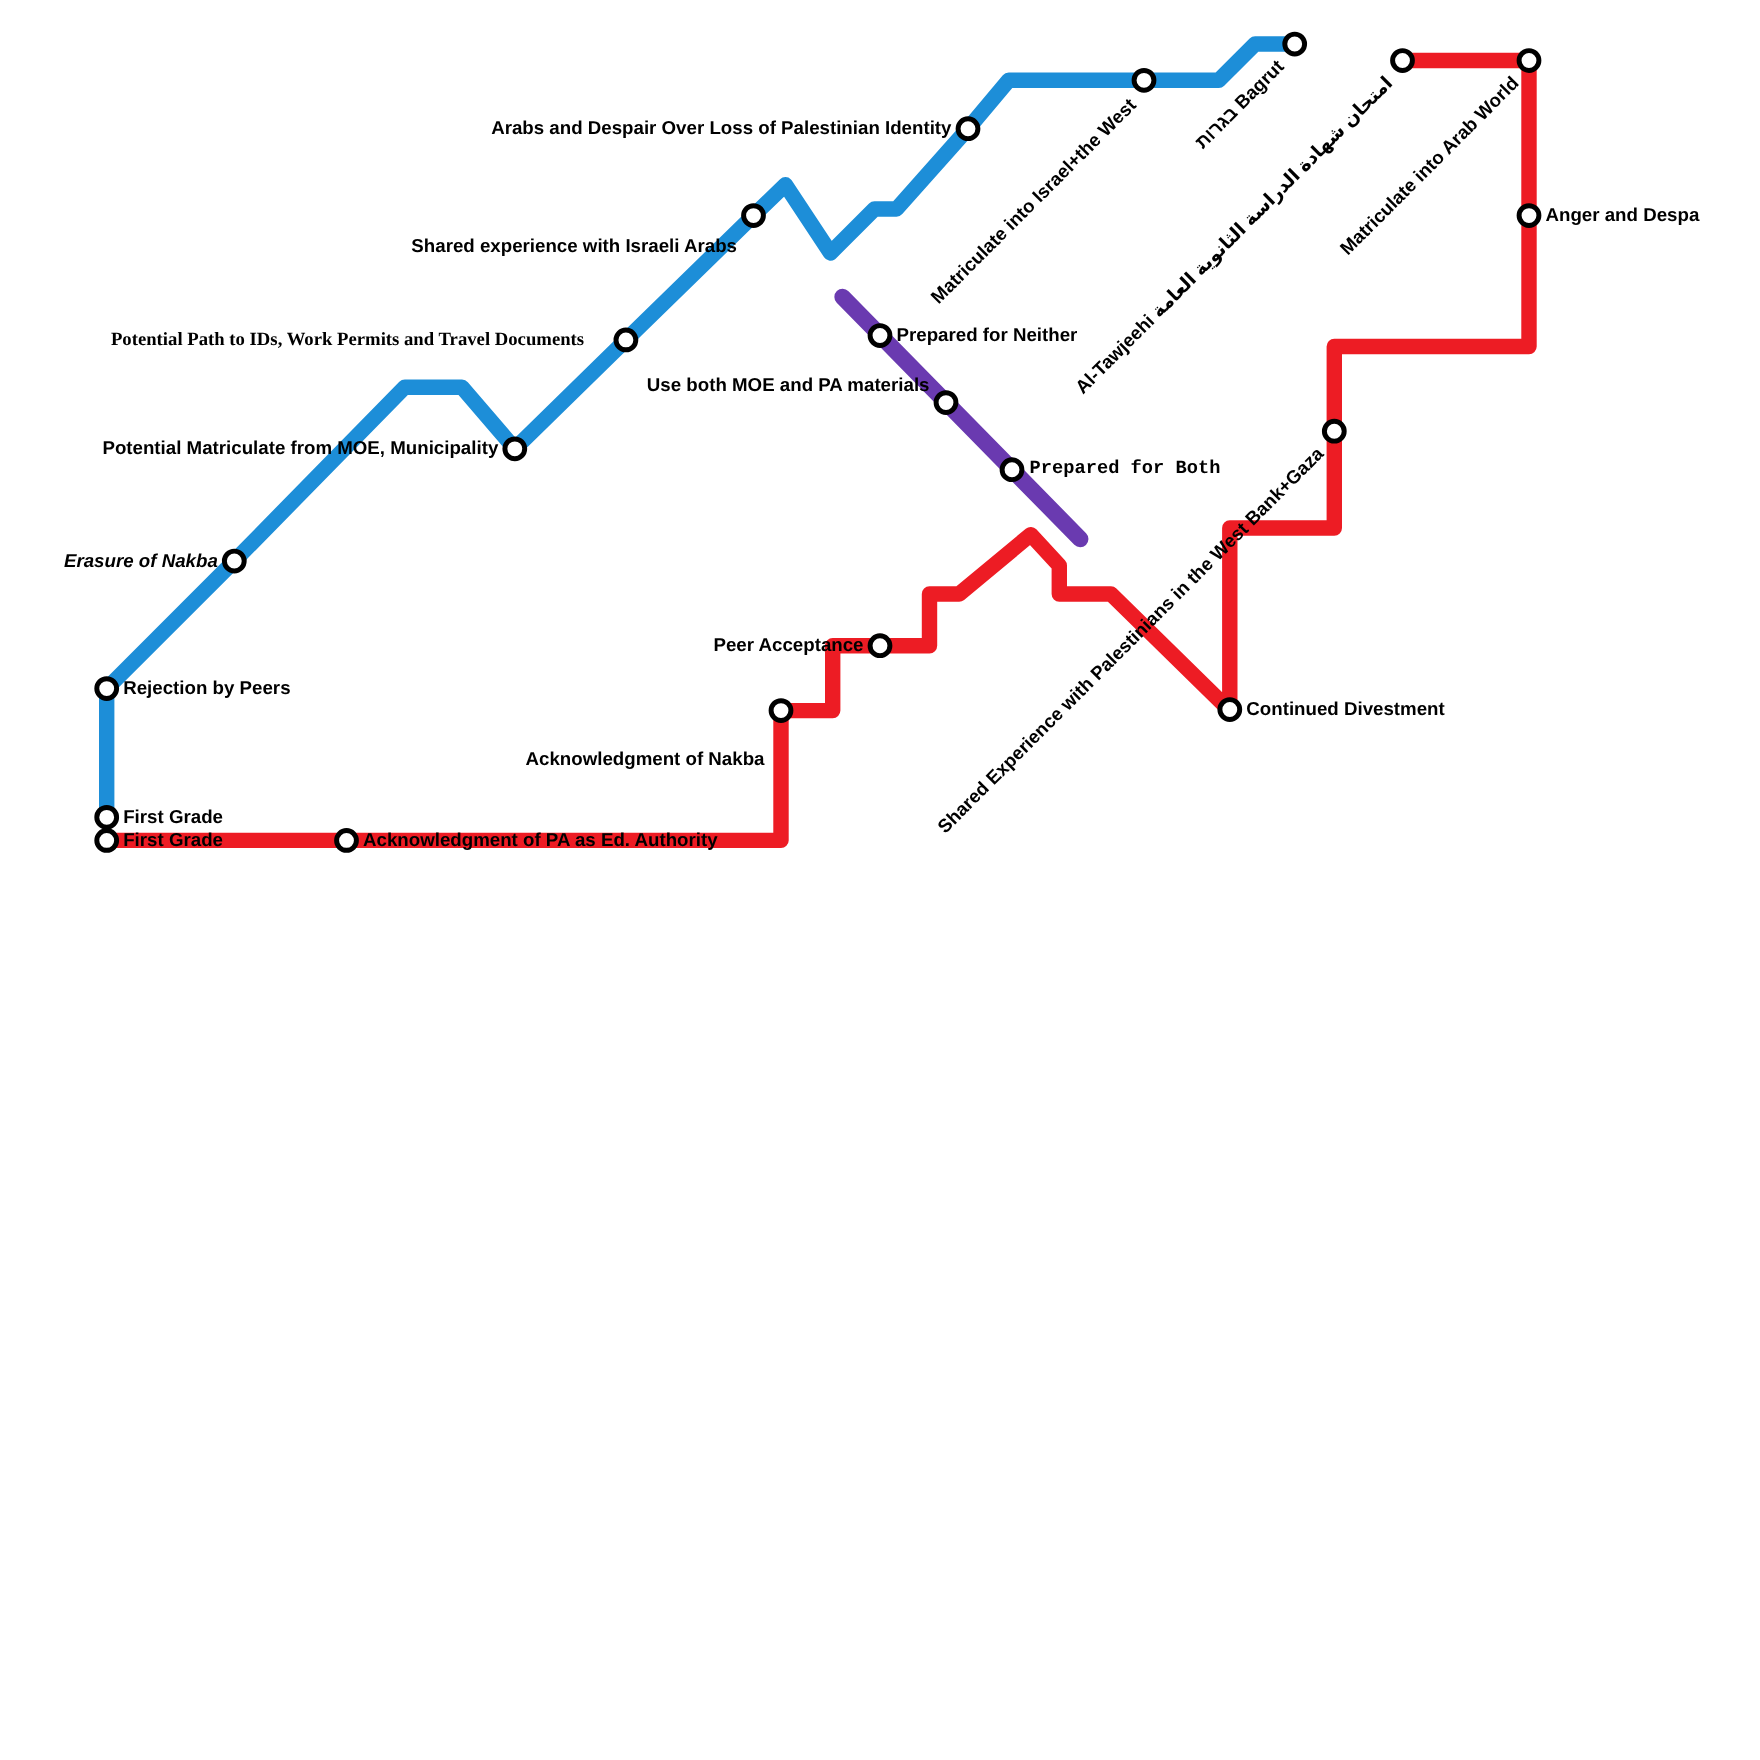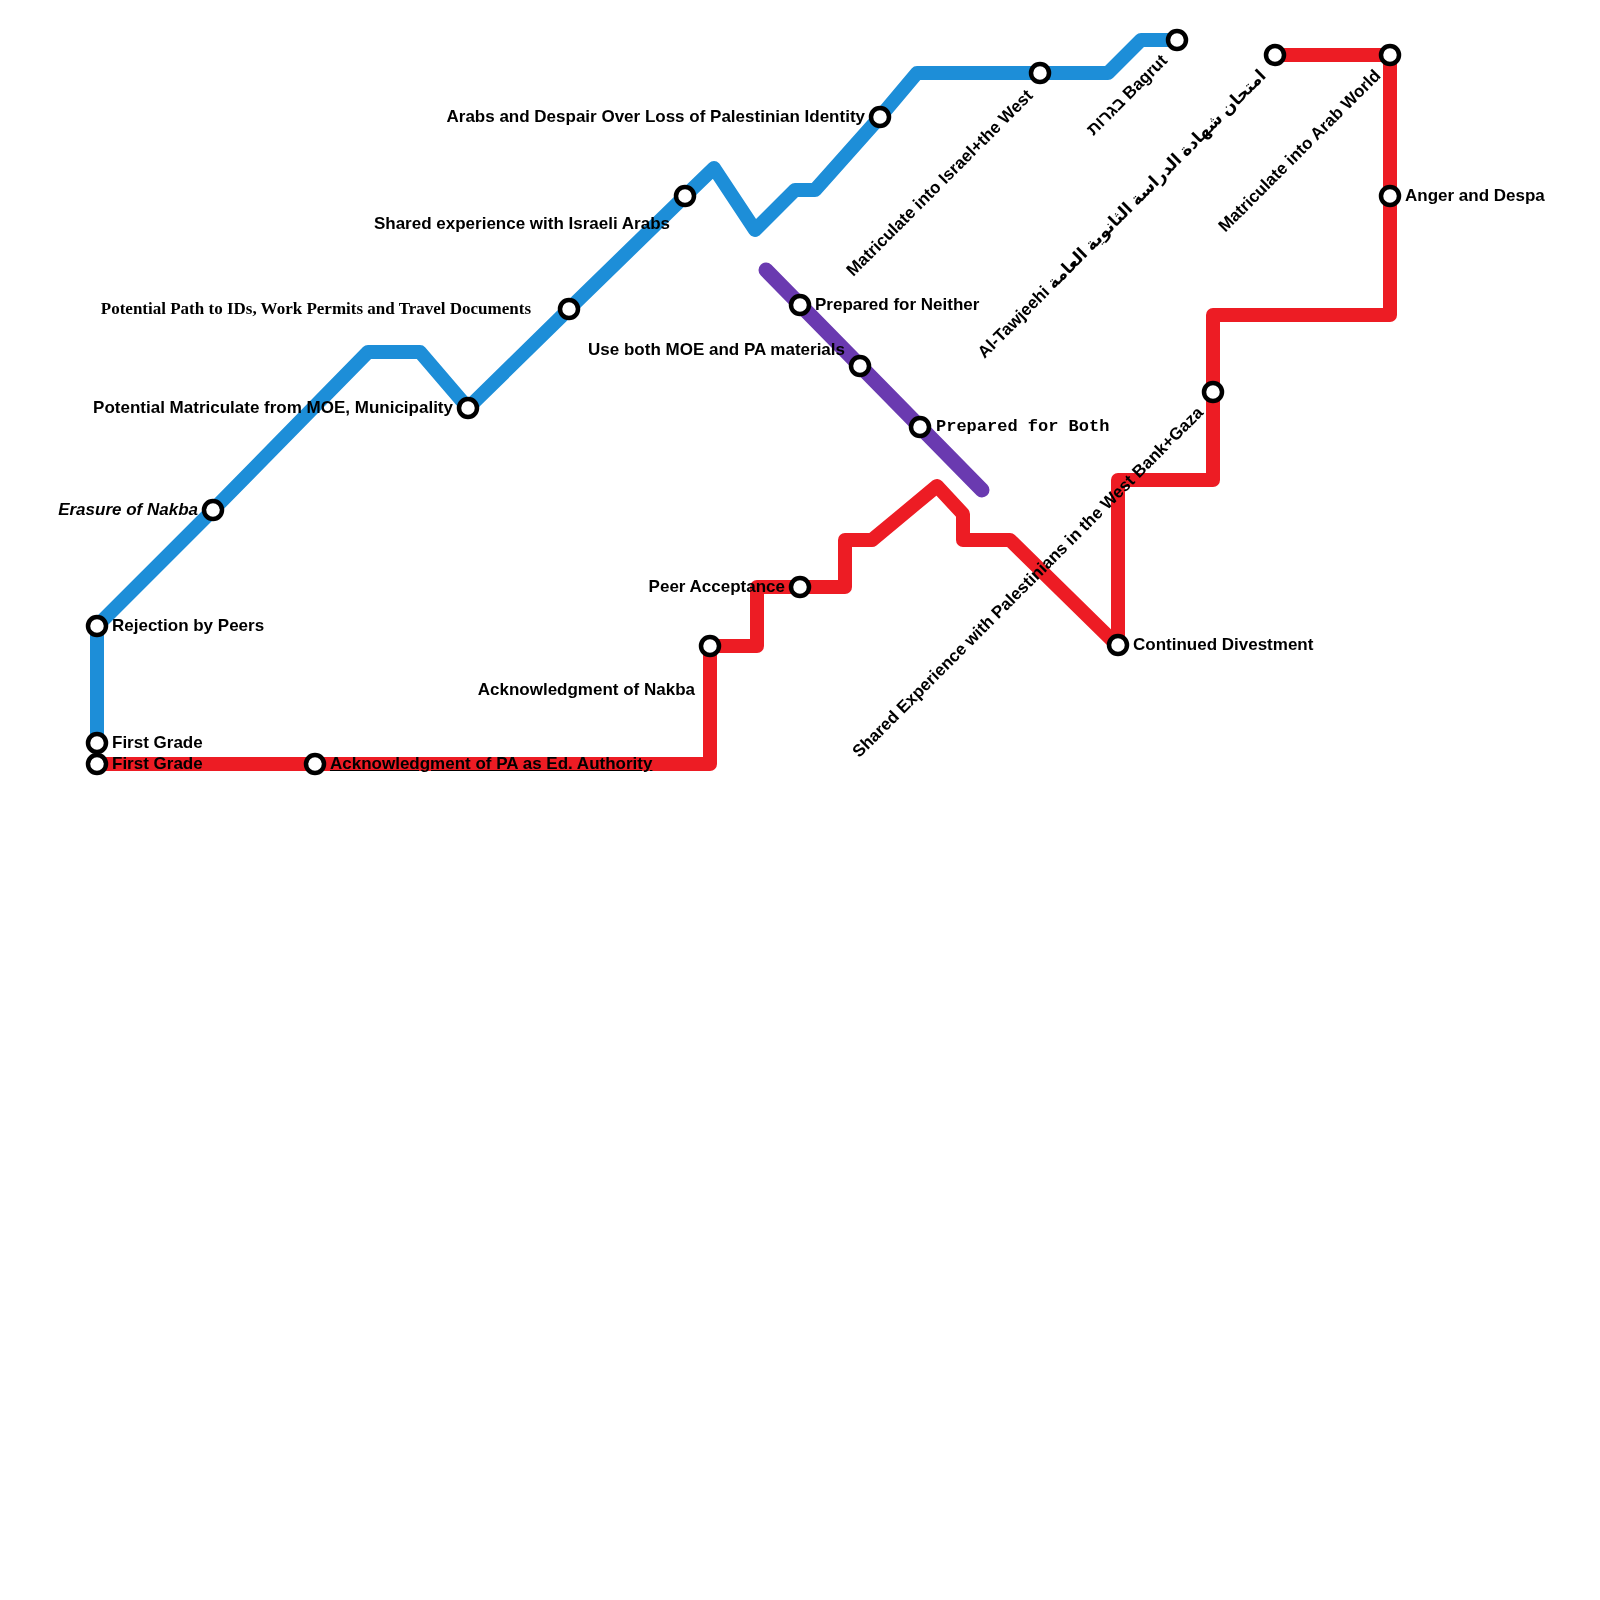--- a/index.html
+++ b/index.html
@@ -77,21 +77,21 @@
   <div class="label r" style="right:930px; top:185px;margin-top:28px;">Shared experience with Israeli Arabs</div>
   <div class="label r" style="right:735px; top:106px;">Arabs and Despair Over Loss of Palestinian Identity</div>
   <div class="label r rot" style="right:570px; top:82px;">Matriculate into Israel+the West</div>
   <div class="label r rot" style="right:435px; top:47px;">בגרות Bagrut</div>
 
   <div class="label" style="left:815px; top:294px;">Prepared for Neither</div>
   <div class="label r" style="right:755px; top:339px;text-align:right;">Use both MOE and PA materials</div>
   <div class="label" style="left:936px; top:416px;font-family:Liberation Mono, monospace;">Prepared for Both</div>
 
   <div class="label" style="left:112px; top:753px;">First Grade</div>
-  <div class="label" style="left:330px; top:753px;text-decoration:underline;">Acknowledgment of PA as Ed. Authority</div>
+  <div class="label" style="left:330px; top:753px;">Acknowledgment of PA as Ed. Authority</div>
   <div class="label r" style="right:905px; top:635px;margin-top:44px;">Acknowledgment of Nakba</div>
   <div class="label r" style="right:815px; top:576px;text-align:center;">Peer Acceptance</div>
   <div class="label" style="left:1133px; top:634px;">Continued Divestment</div>
   <div class="label r rot" style="right:399px; top:399px;">Shared Experience with Palestinians in the West Bank+Gaza</div>
   <div class="label r rot" style="right:337px; top:62px;">Al-Tawjeehi امتحان شهادة الدراسة الثانوية العامة</div>
   <div class="label r rot" style="right:222px; top:62px;">Matriculate into Arab World</div>
   <div class="label" style="left:1405px; top:185px;text-align:center;">Anger and Despa</div>
 
 </div>
 

